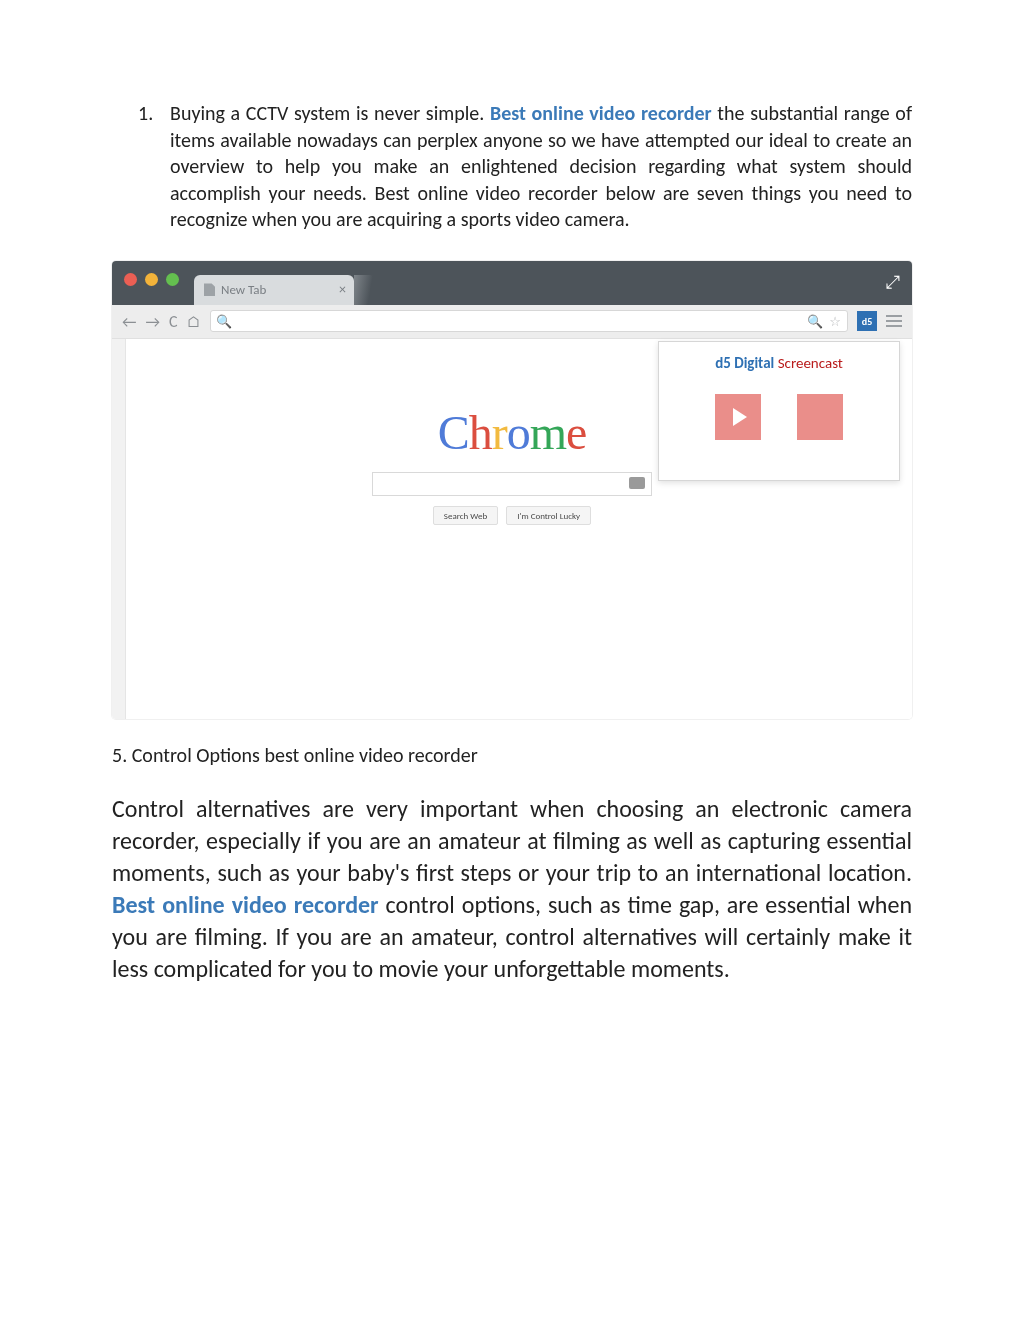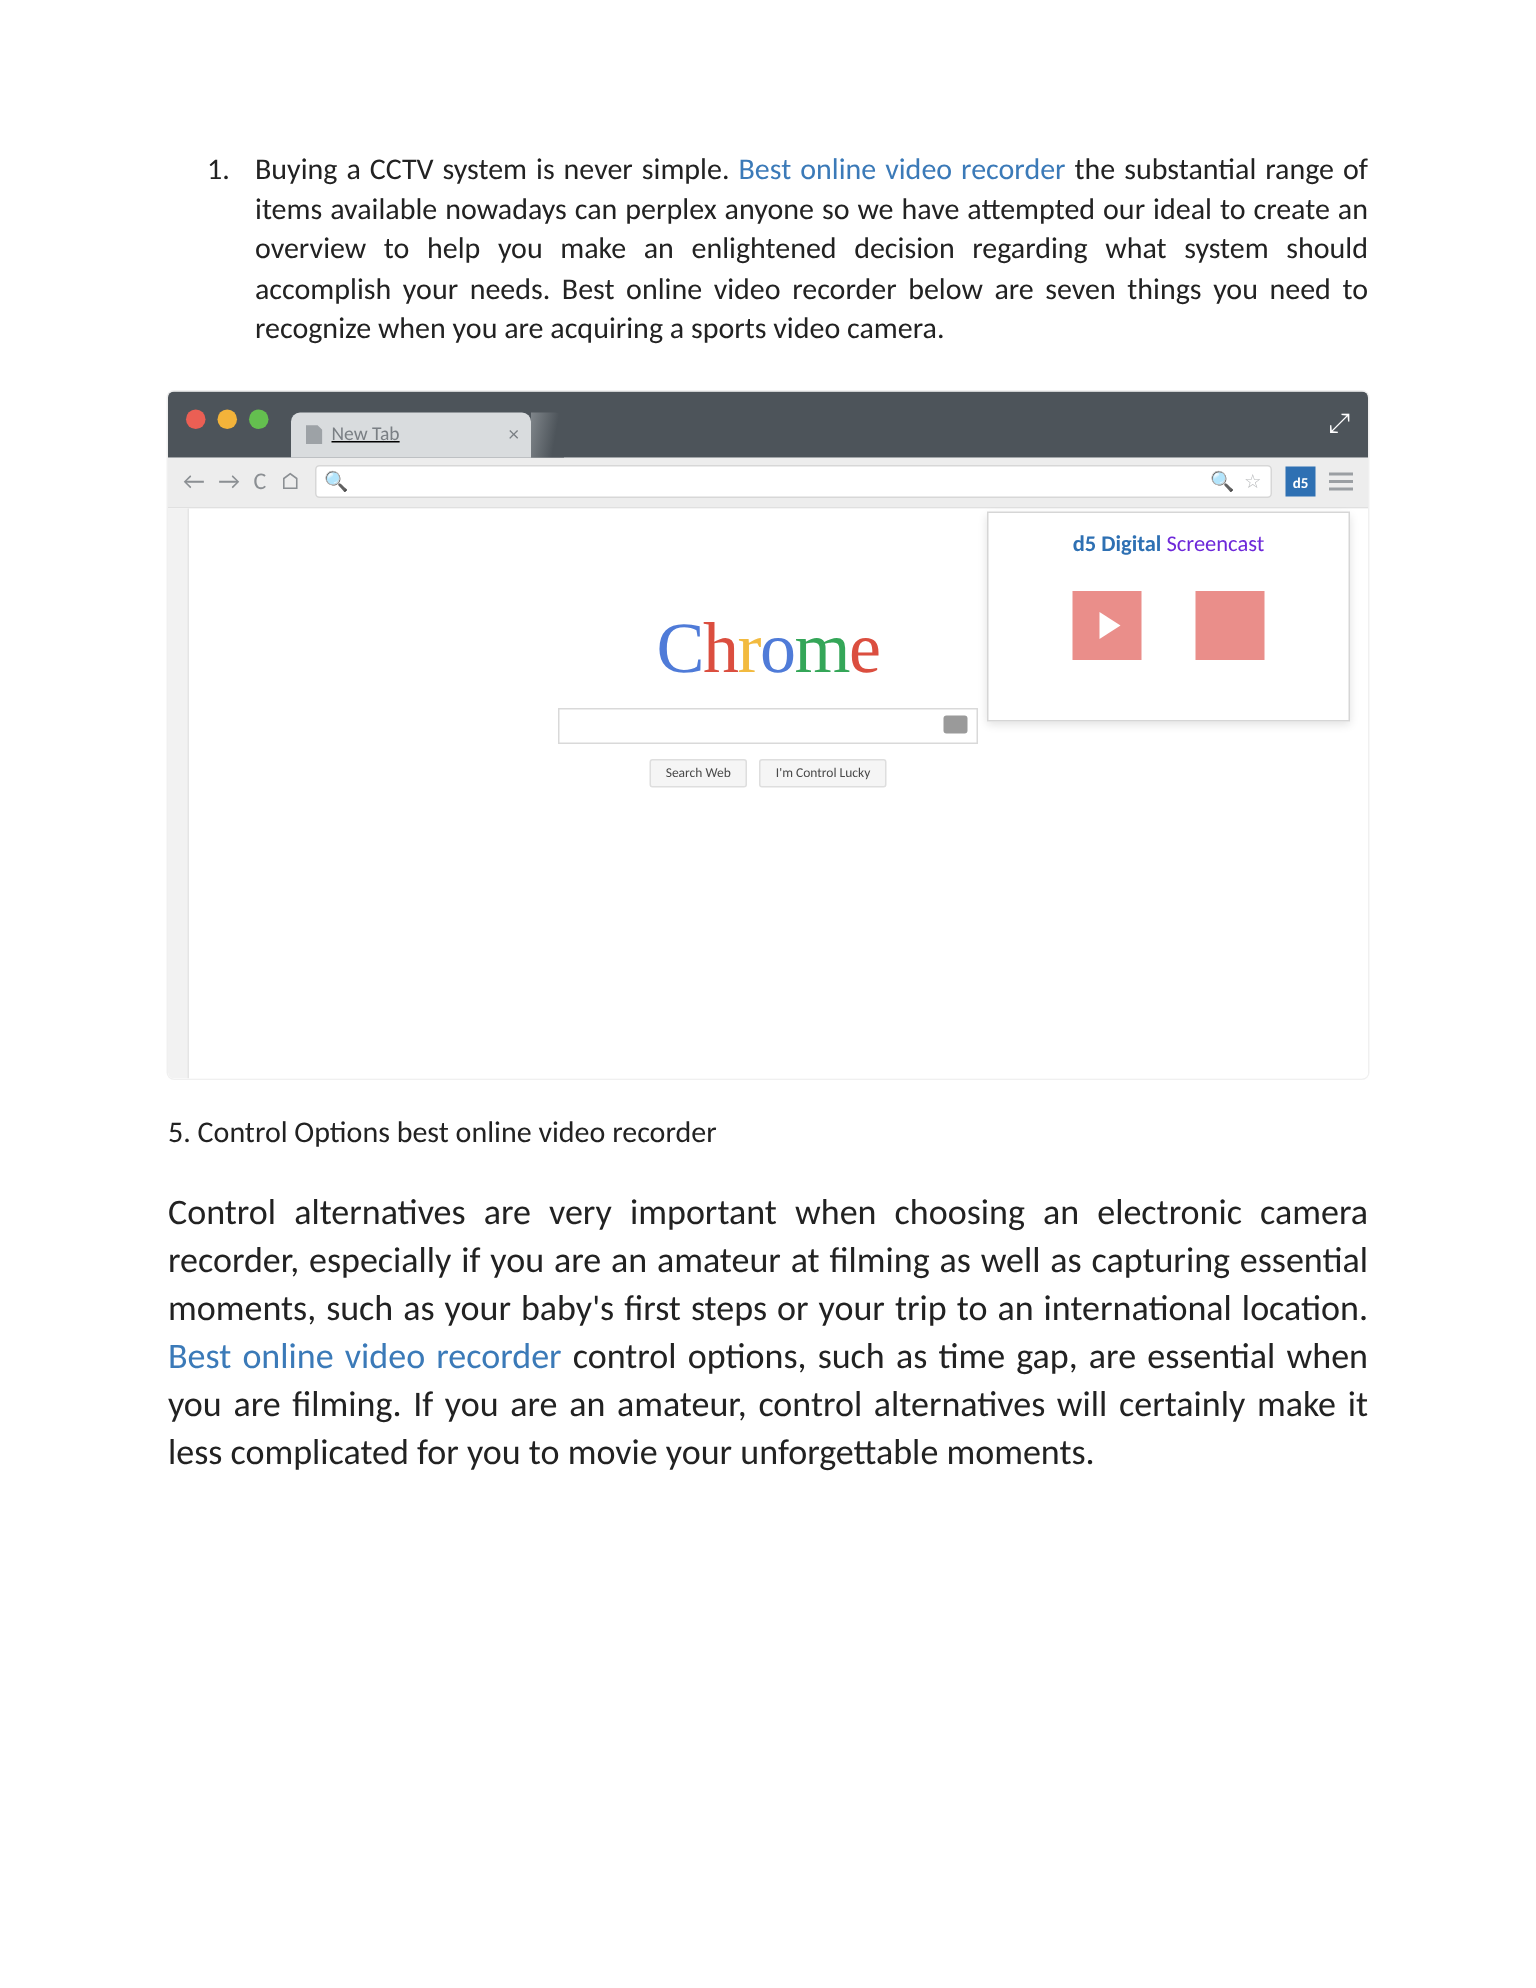--- a/index.html
+++ b/index.html
@@ -26,41 +26,40 @@
     color: #222;
     text-align: justify;
     line-height: 1.33;
     margin-bottom: 28px;
   }
   .ol-item .num {
     position: absolute;
     left: 26px;
     top: 0;
   }
-  .link { color: #3b7ab8; font-weight: 400; }
+  .link { color: #3b7ab8; font-weight: 700; }
 
   
   .browser-frame {
     width: 100%;
     height: 458px;
     background: #fff;
     border-radius: 4px;
     overflow: hidden;
     box-shadow: 0 0 0 1px rgba(0,0,0,0.06);
     margin-bottom: 24px;
     position: relative;
   }
   .titlebar {
     height: 44px;
     background: #4d545a;
     display: flex;
     align-items: flex-end;
     padding: 0 10px;
     position: relative;
-    text-decoration: underline;
   }
   .traffic { position: absolute; left: 12px; top: 12px; display: flex; gap: 8px; }
   .dot { width: 13px; height: 13px; border-radius: 50%; }
   .dot.red { background:#eb5f54; }
   .dot.yel { background:#f3b33a; }
   .dot.grn { background:#64bf4f; }
   .tab {
     margin-left: 72px;
     height: 30px;
     width: 160px;
@@ -116,21 +115,21 @@
   .gsearch { width:280px; height:24px; margin:12px auto 0; border:1px solid #d9d9d9; background:#fff; position:relative; }
   .gsearch .kb { position:absolute; right:6px; top:4px; width:16px; height:12px; background:#9a9a9a; border-radius:2px; }
   .gbtns { text-align:center; margin-top:10px; display:flex; gap:8px; justify-content:center; }
   .gbtns div { font-size:9px; color:#4a4a4a; background:#f5f5f5; border:1px solid #dedede; padding:3px 10px; border-radius:2px; }
 
   .popup {
     position:absolute; top:2px; right:12px; width:242px; height:140px;
     background:#fff; border:1px solid #d6d6d6; box-shadow:0 2px 6px rgba(0,0,0,0.12);
   }
   .popup-title { text-align:center; padding-top:12px; font-size:15px; font-weight:700; }
-  .popup-title .d{color:#2e70b3;} .popup-title .s{color:#6d28d9; font-weight:400;}
+  .popup-title .d{color:#2e70b3;} .popup-title .s{color:#b91c1c; font-weight:400;}
   .popup-btns { display:flex; gap:36px; justify-content:center; margin-top:22px; }
   .sq { width:46px; height:46px; background:#ea8e8a; display:flex; align-items:center; justify-content:center; }
   .play-tri { width:0; height:0; border-left:14px solid #fff; border-top:9px solid transparent; border-bottom:9px solid transparent; margin-left:4px;}
 
   .sidebar-sliver { position:absolute; left:0; top:0; width:14px; height:100%; background:#f2f2f2; border-right:1px solid #e5e5e5; }
 
   .section-head { font-size:20px; color:#222; margin: 8px 0 26px; }
   .body-p { font-size:24px; color:#222; text-align:justify; line-height:1.33; }
 </style>
 </head>

